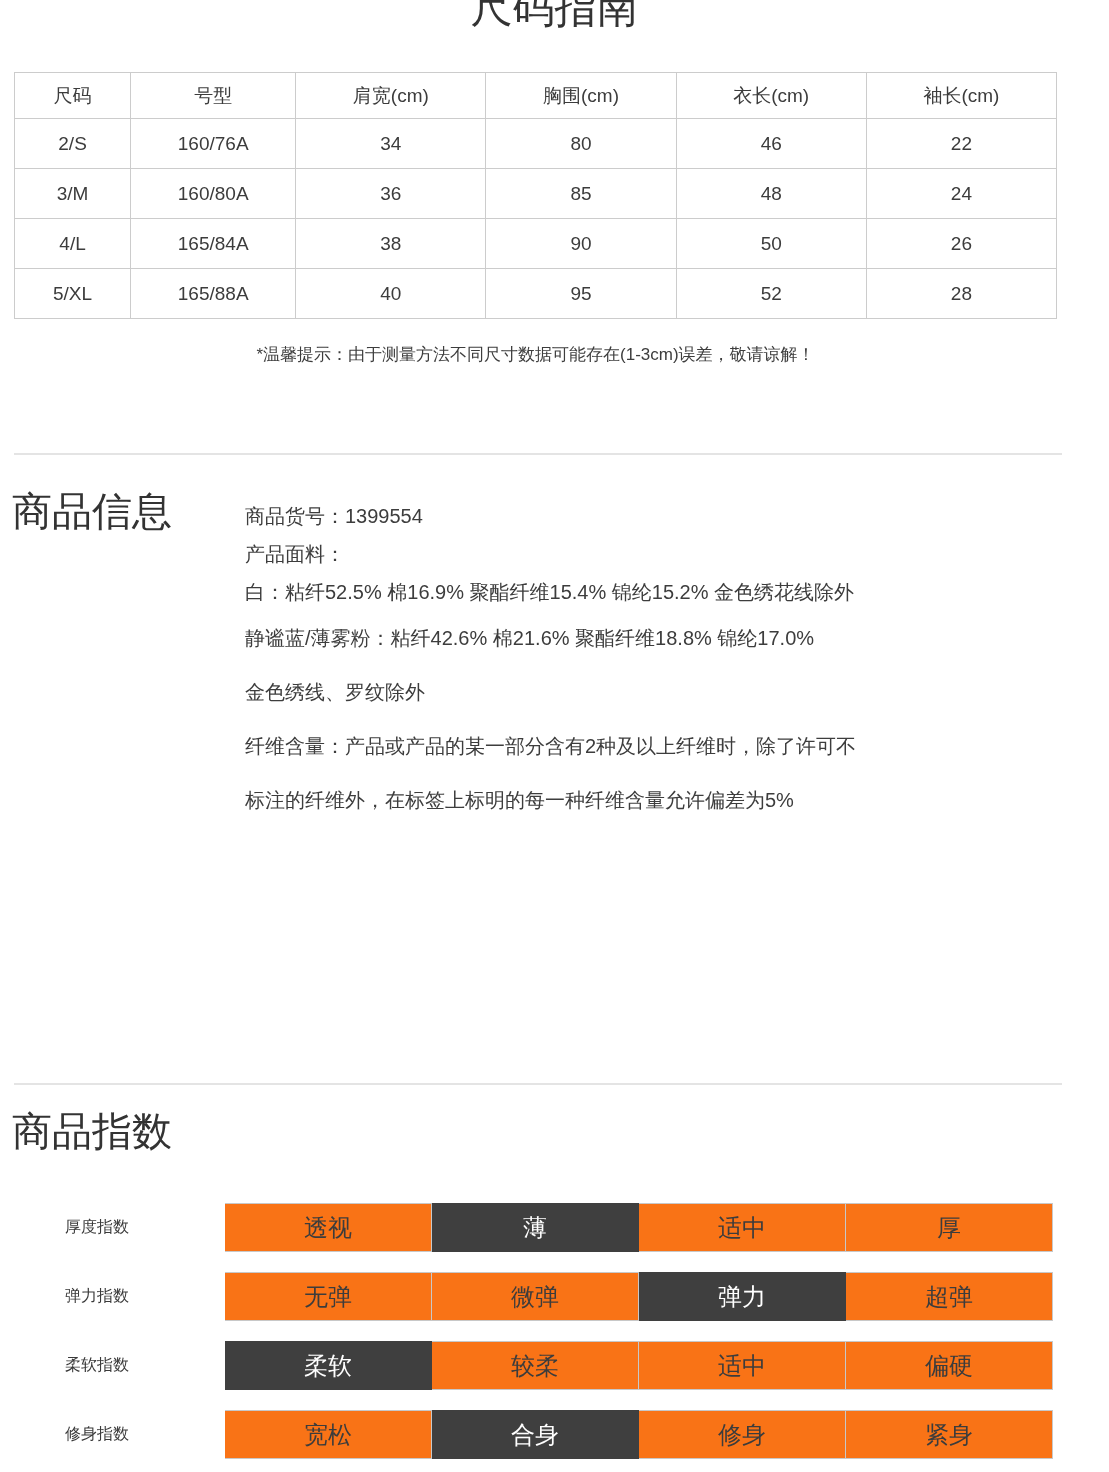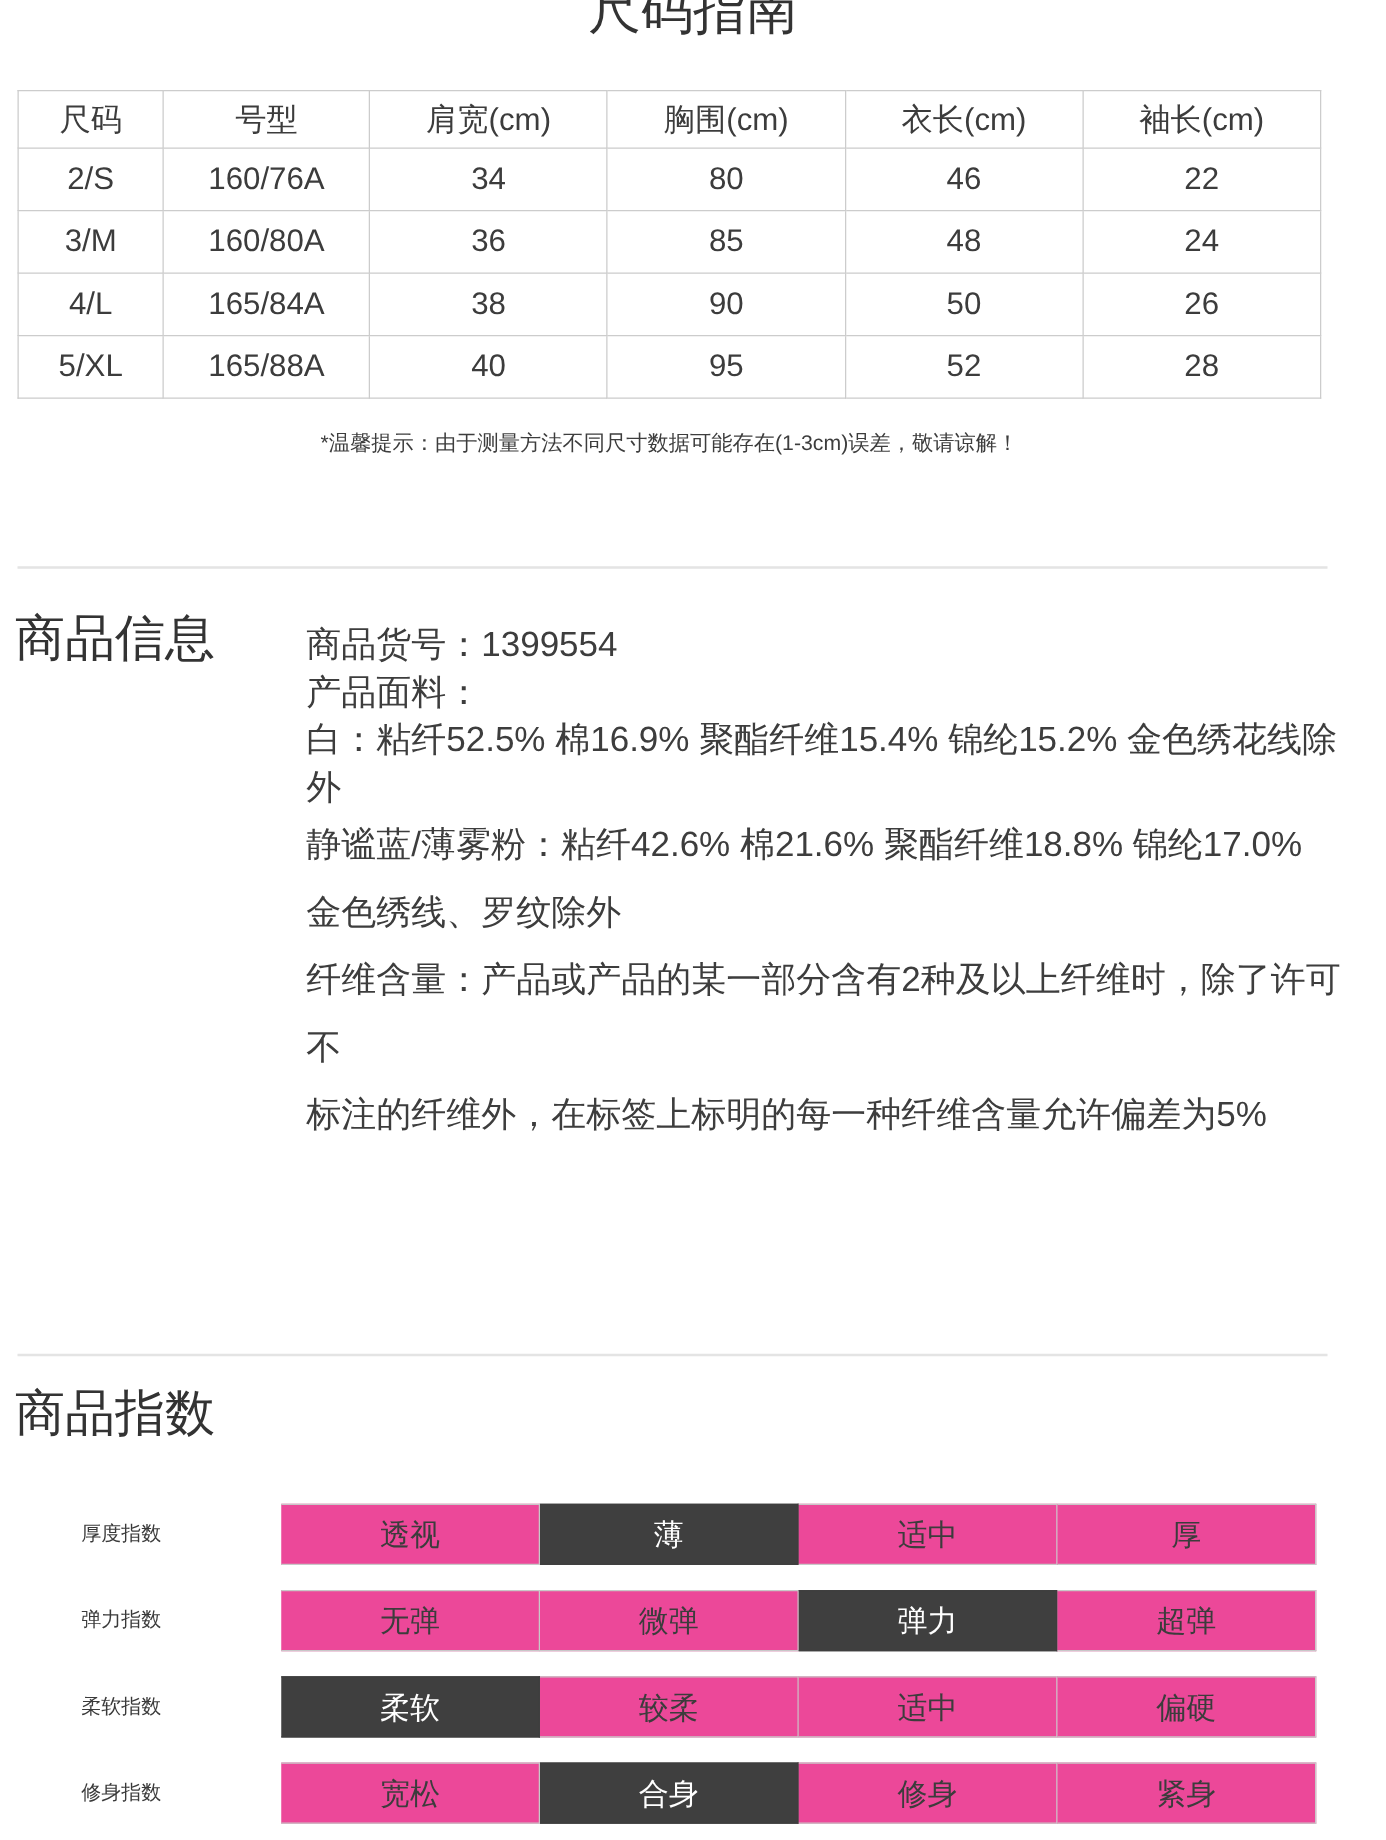--- a/index.html
+++ b/index.html
@@ -22,21 +22,21 @@
   table.size-table {
     border-collapse: collapse;
     table-layout: fixed;
     width: 1043px;
     margin: 38px 0 0 14px;
   }
   table.size-table th, table.size-table td {
     border: 1px solid #cccccc;
     text-align: center;
     font-weight: normal;
-    font-size: 25px;
+    font-size: 19px;
     color: #3c3c3c;
     padding: 0;
   }
   table.size-table thead tr { height: 46px; }
   table.size-table tbody tr { height: 50px; }
   .col-size { width: 116px; }
   .col-model { width: 165px; }
   .col-m { width: 190px; }
   .size-note {
     margin-top: 24px;
@@ -67,21 +67,21 @@
     font-weight: 500;
   }
   .info-section .section-title {
     position: absolute;
     left: 12px;
     top: 4px;
   }
   .info-content {
     margin-left: 245px;
     width: 836px;
-    font-size: 28px;
+    font-size: 20px;
     color: #3d3d3d;
   }
   .info-content p { margin: 0; }
   .line-itemno { padding-top: 10px; line-height: 38px; }
   .line-fabric-label { margin-top: 18px; line-height: 38px; }
   .line-fabric-white { margin-top: 46px; line-height: 38px; }
   .para-2line { line-height: 54px; white-space: pre-line; }
   .line-fabric-bluepink { margin-top: 52px; }
   .line-wash { margin-top: 40px; color: #d03a32; }
   .line-fiber { margin-top: -8px; }
@@ -99,21 +99,21 @@
   .index-row-label {
     width: 160px;
     font-size: 16px;
     color: #3a3a3a;
   }
   .index-cell {
     width: 207px;
     height: 49px;
     border: 1px solid #c8c8c8;
     border-left-width: 0;
-    background: #ec4899;
+    background: #f97316;
     display: flex;
     align-items: center;
     justify-content: center;
     font-size: 24px;
     color: #3c3c3c;
   }
   .index-cell:first-of-type { border-left-width: 1px; }
   .index-cell.sel {
     background: #3f3f3f;
     border-color: #3f3f3f;

